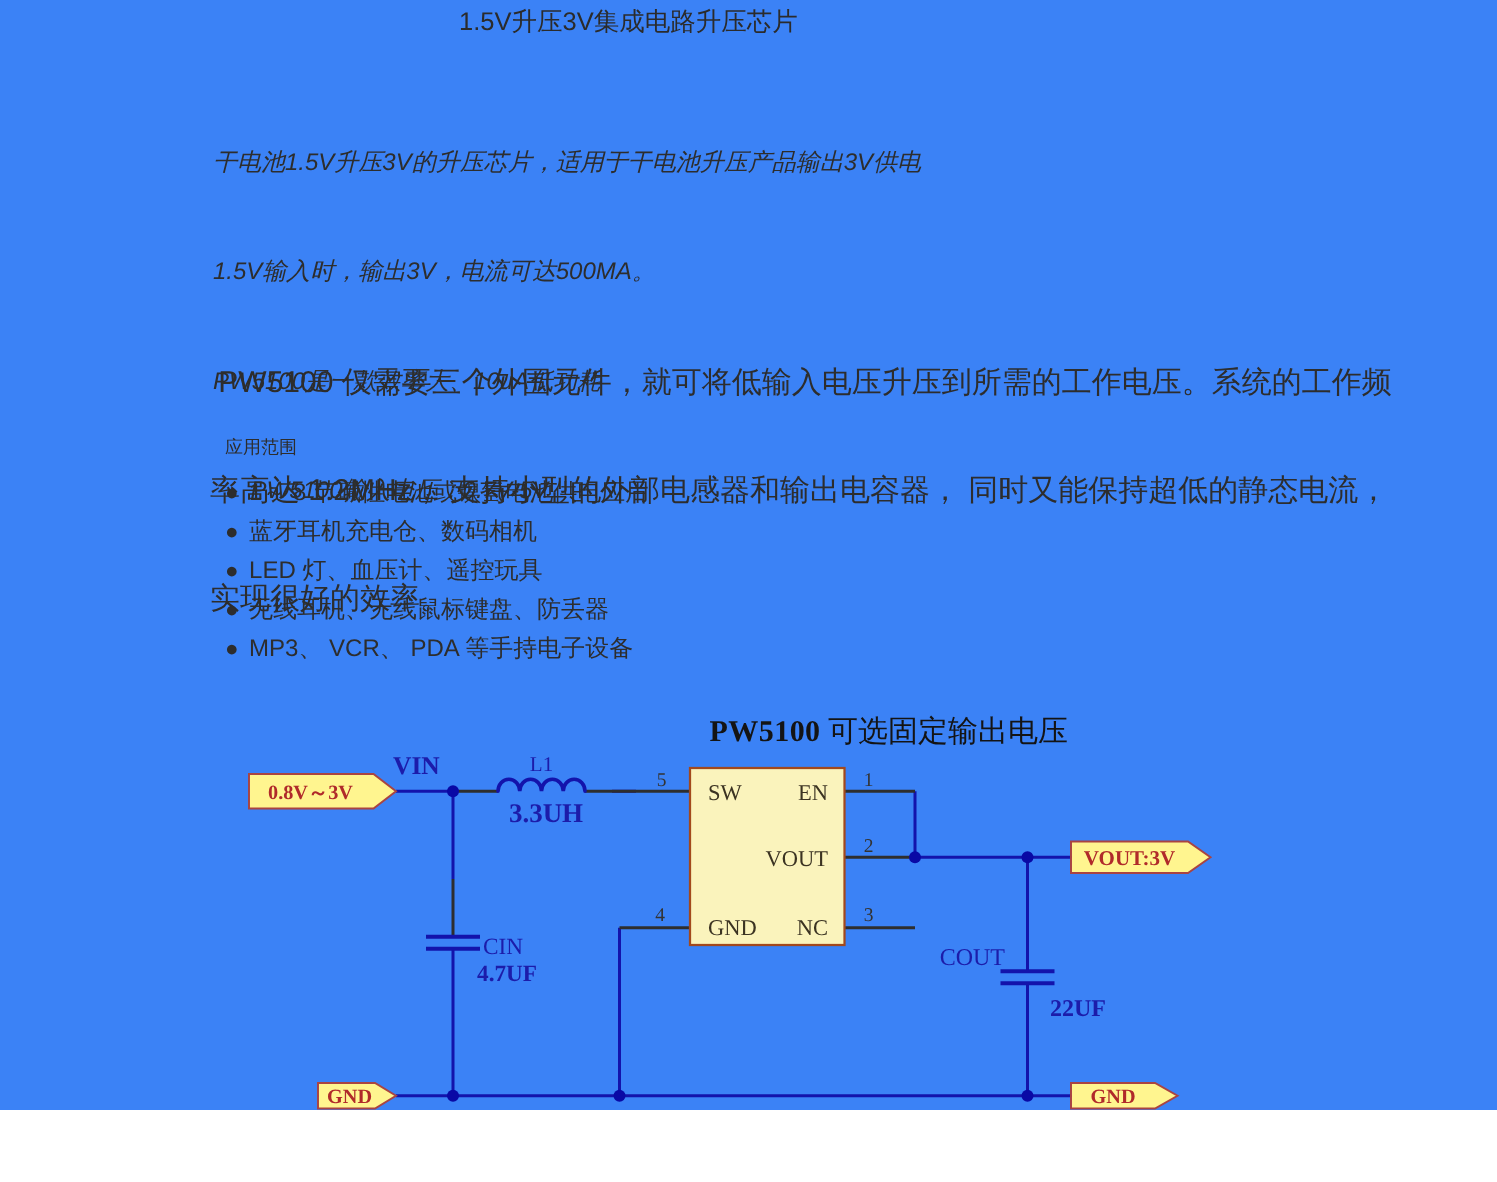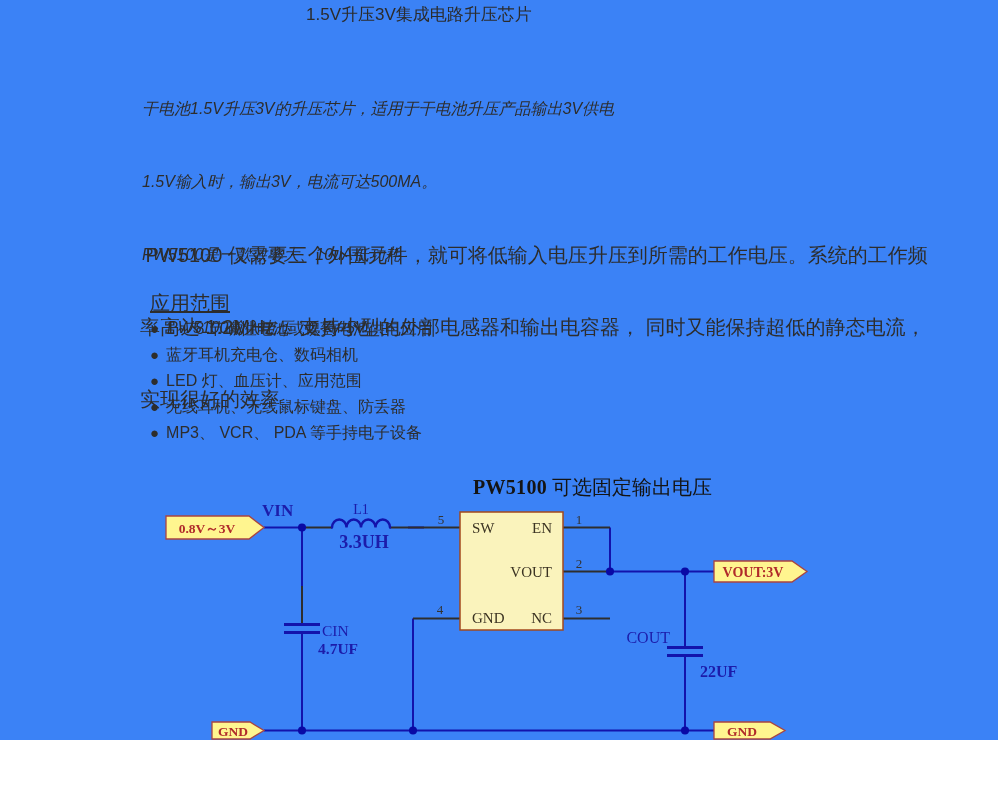--- a/index.html
+++ b/index.html
@@ -5,21 +5,21 @@
   * { margin:0; padding:0; box-sizing:border-box; }
   html,body { background:#ffffff; }
   .page {
     position:relative; width:998px; height:740px; background:#3b82f6;
     font-family:"Liberation Sans", sans-serif; color:#2d2d2d; overflow:hidden;
   }
   .doc-title { position:absolute; left:306px; top:3px; font-size:17px; color:#2b2b2b; }
   .intro { position:absolute; left:142px; top:48px; font-size:16px; line-height:24.4px; white-space:pre-wrap;font-style:italic; }
   .intro .indent { padding-left:25px; }
   .desc { position:absolute; left:140px; top:195px; font-size:20px; line-height:24px; white-space:pre-wrap; }
-  .apps-heading { position:absolute; left:150px; top:290px; font-size:20px;text-decoration:underline; }
+  .apps-heading { position:absolute; left:150px; top:290px; font-size:12px; }
   .apps { position:absolute; left:150px; top:316px; font-size:16px; }
   .app-item { height:26px; line-height:26px; white-space:pre; }
   .app-item .bullet { font-size:15px; margin-right:7px; }
   .circuit-title { position:absolute; left:473px; top:474px; font-family:"Liberation Serif", serif; font-size:20px; color:#141414; white-space:pre; }
   .ct-bold { font-weight:bold; letter-spacing:0.3px;text-align:right; }
   .circuit-svg { position:absolute; left:0; top:0; width:998px; height:788px; }
   .watermark { position:absolute; left:853px; top:752px; font-size:27px; color:#F6F083; }
   text { user-select:none; }
 </style>
 </head>
@@ -40,21 +40,21 @@
     <div> PW5100 仅需要三个外围元件，就可将低输入电压升压到所需的工作电压。系统的工作频</div>
     <div>率高达 1.2MHz， 支持小型的外部电感器和输出电容器， 同时又能保持超低的静态电流，</div>
     <div>实现很好的效率。</div>
   </div>
 
   <div class="apps-heading">应用范围</div>
 
   <div class="apps">
     <div class="app-item"><span class="bullet">●</span><span>1～ 8 节碱性电池或镍氢电池供电应用</span></div>
     <div class="app-item"><span class="bullet">●</span><span>蓝牙耳机充电仓、数码相机</span></div>
-    <div class="app-item"><span class="bullet">●</span><span>LED 灯、血压计、应用范围</span></div>
+    <div class="app-item"><span class="bullet">●</span><span>LED 灯、血压计、遥控玩具</span></div>
     <div class="app-item"><span class="bullet">●</span><span>无线耳机、无线鼠标键盘、防丢器</span></div>
     <div class="app-item"><span class="bullet">●</span><span>MP3、 VCR、 PDA 等手持电子设备</span></div>
   </div>
 
   <div class="circuit-title"><span class="ct-bold">PW5100</span><span> 可选固定输出电压</span></div>
 
   <svg class="circuit-svg" viewBox="0 0 998 788">
 
     <g stroke="#1313AB" stroke-width="2">
       <line x1="264" y1="527.5" x2="302" y2="527.5"></line>

